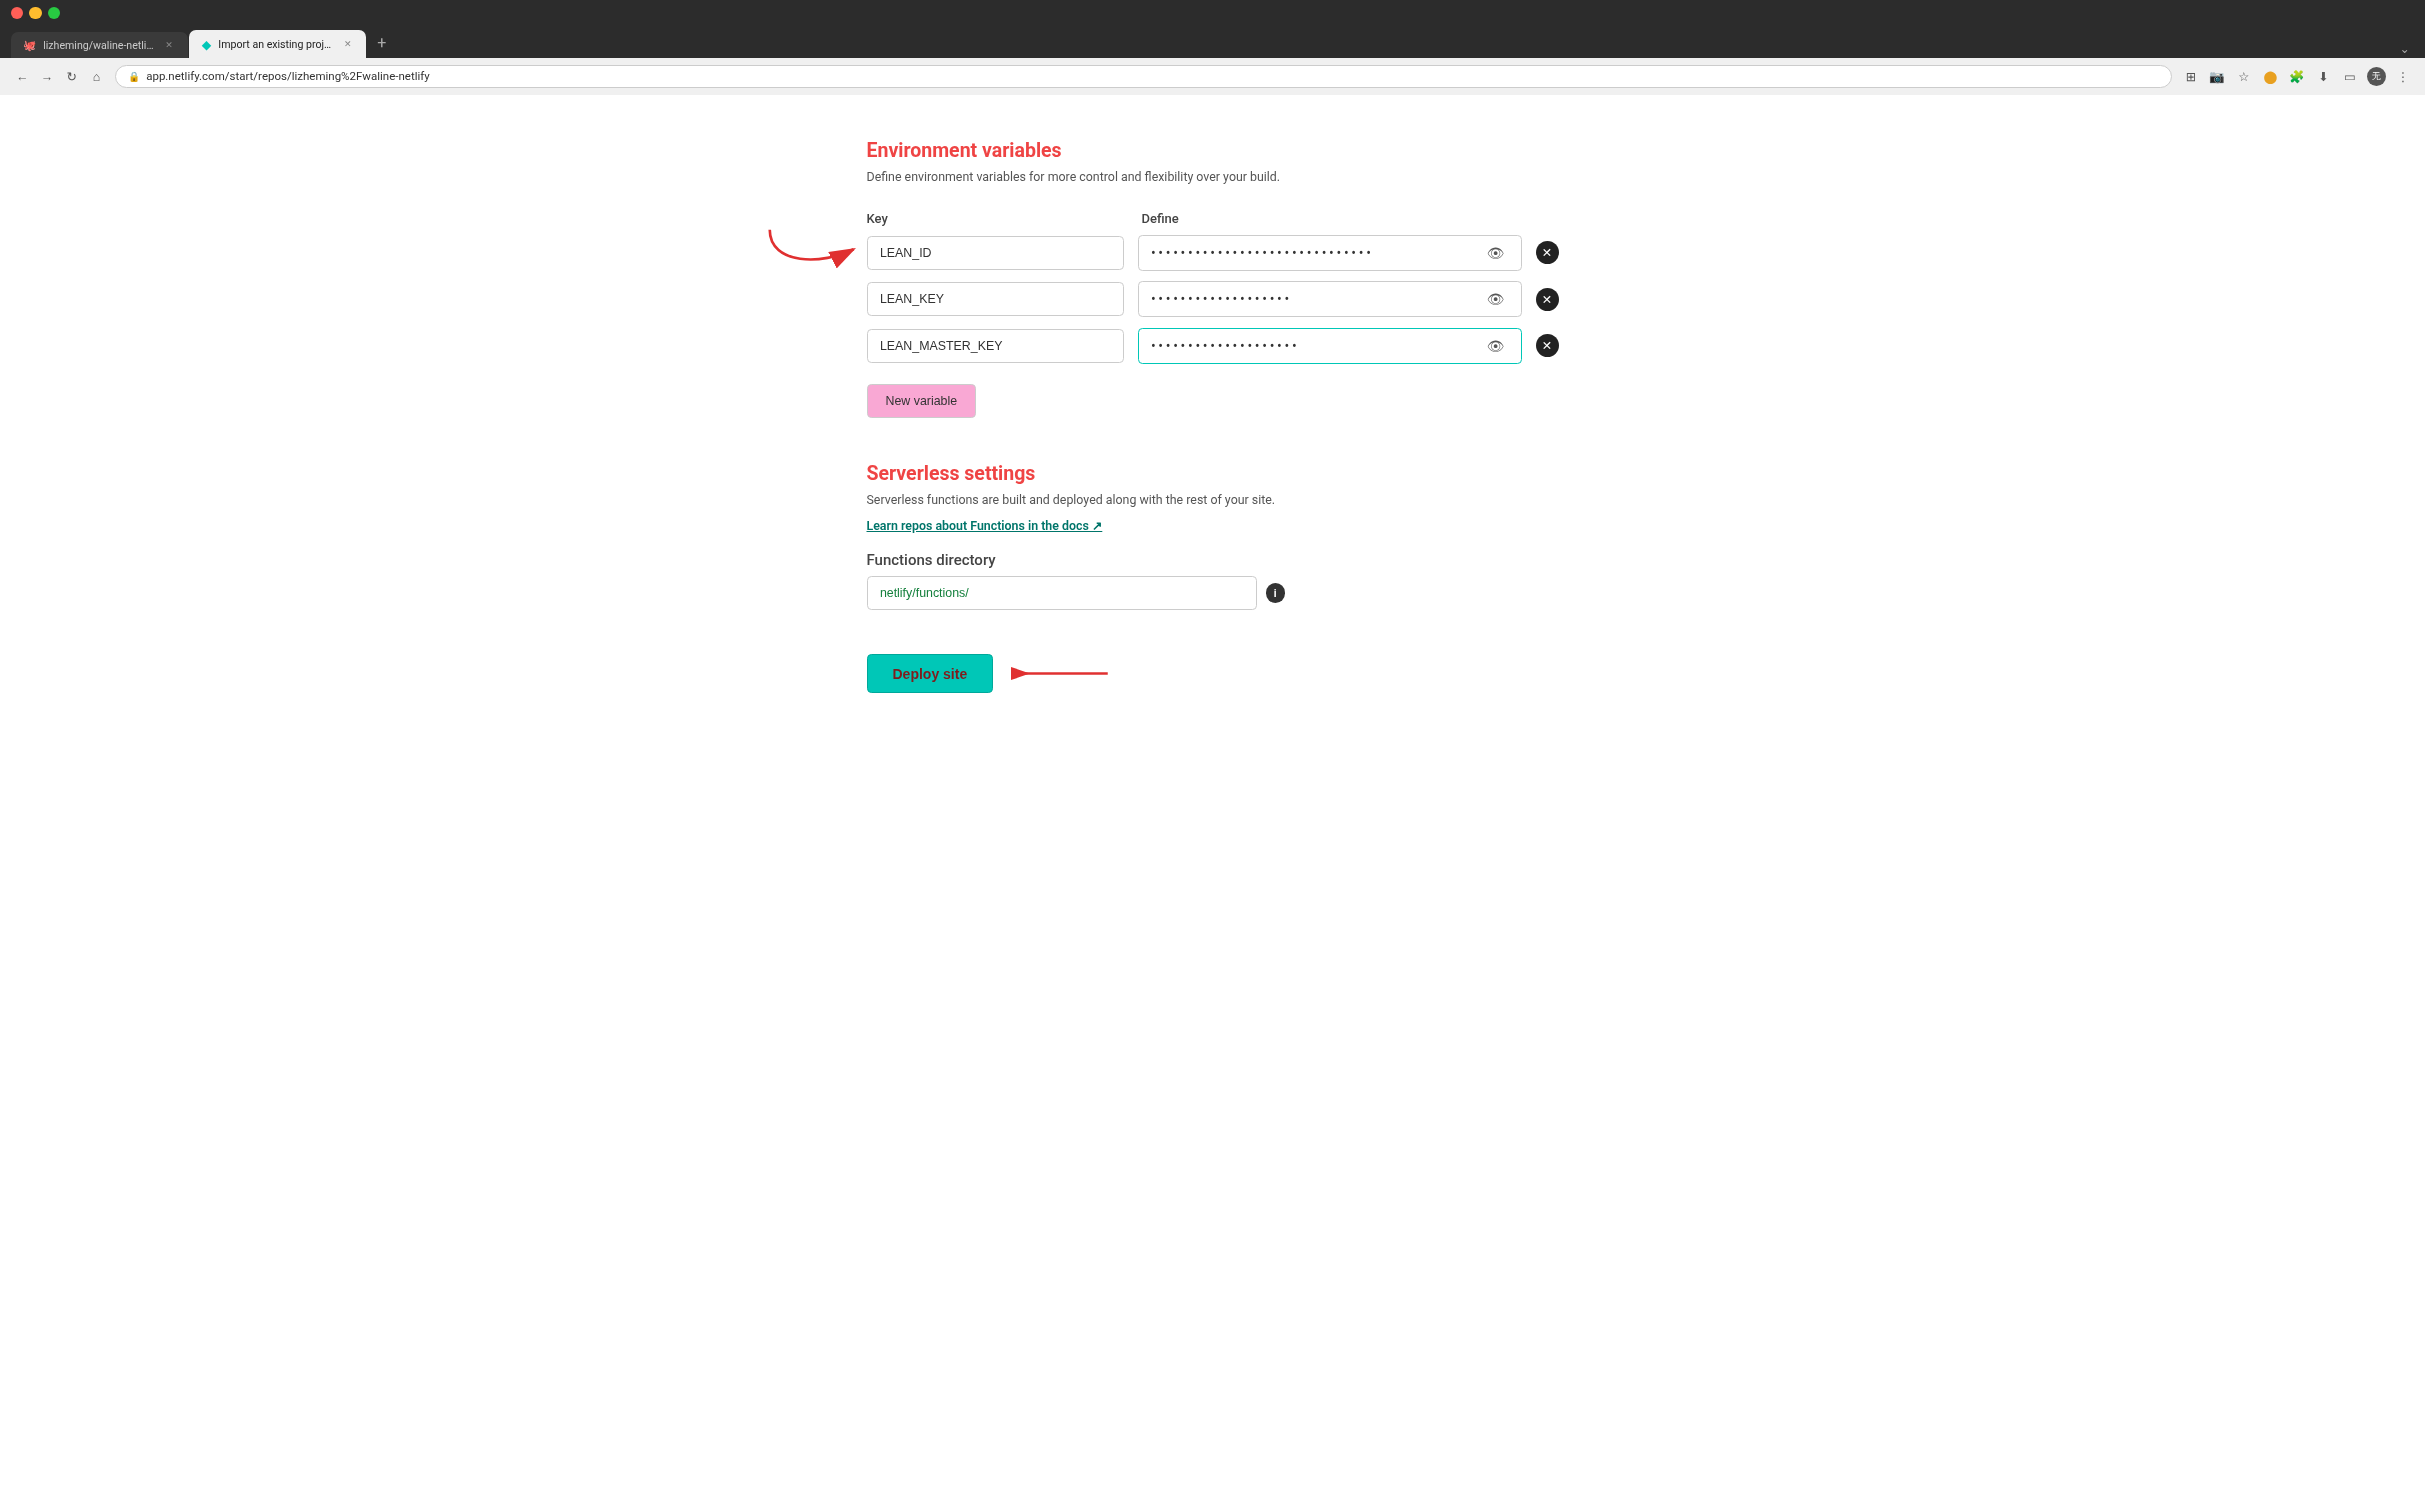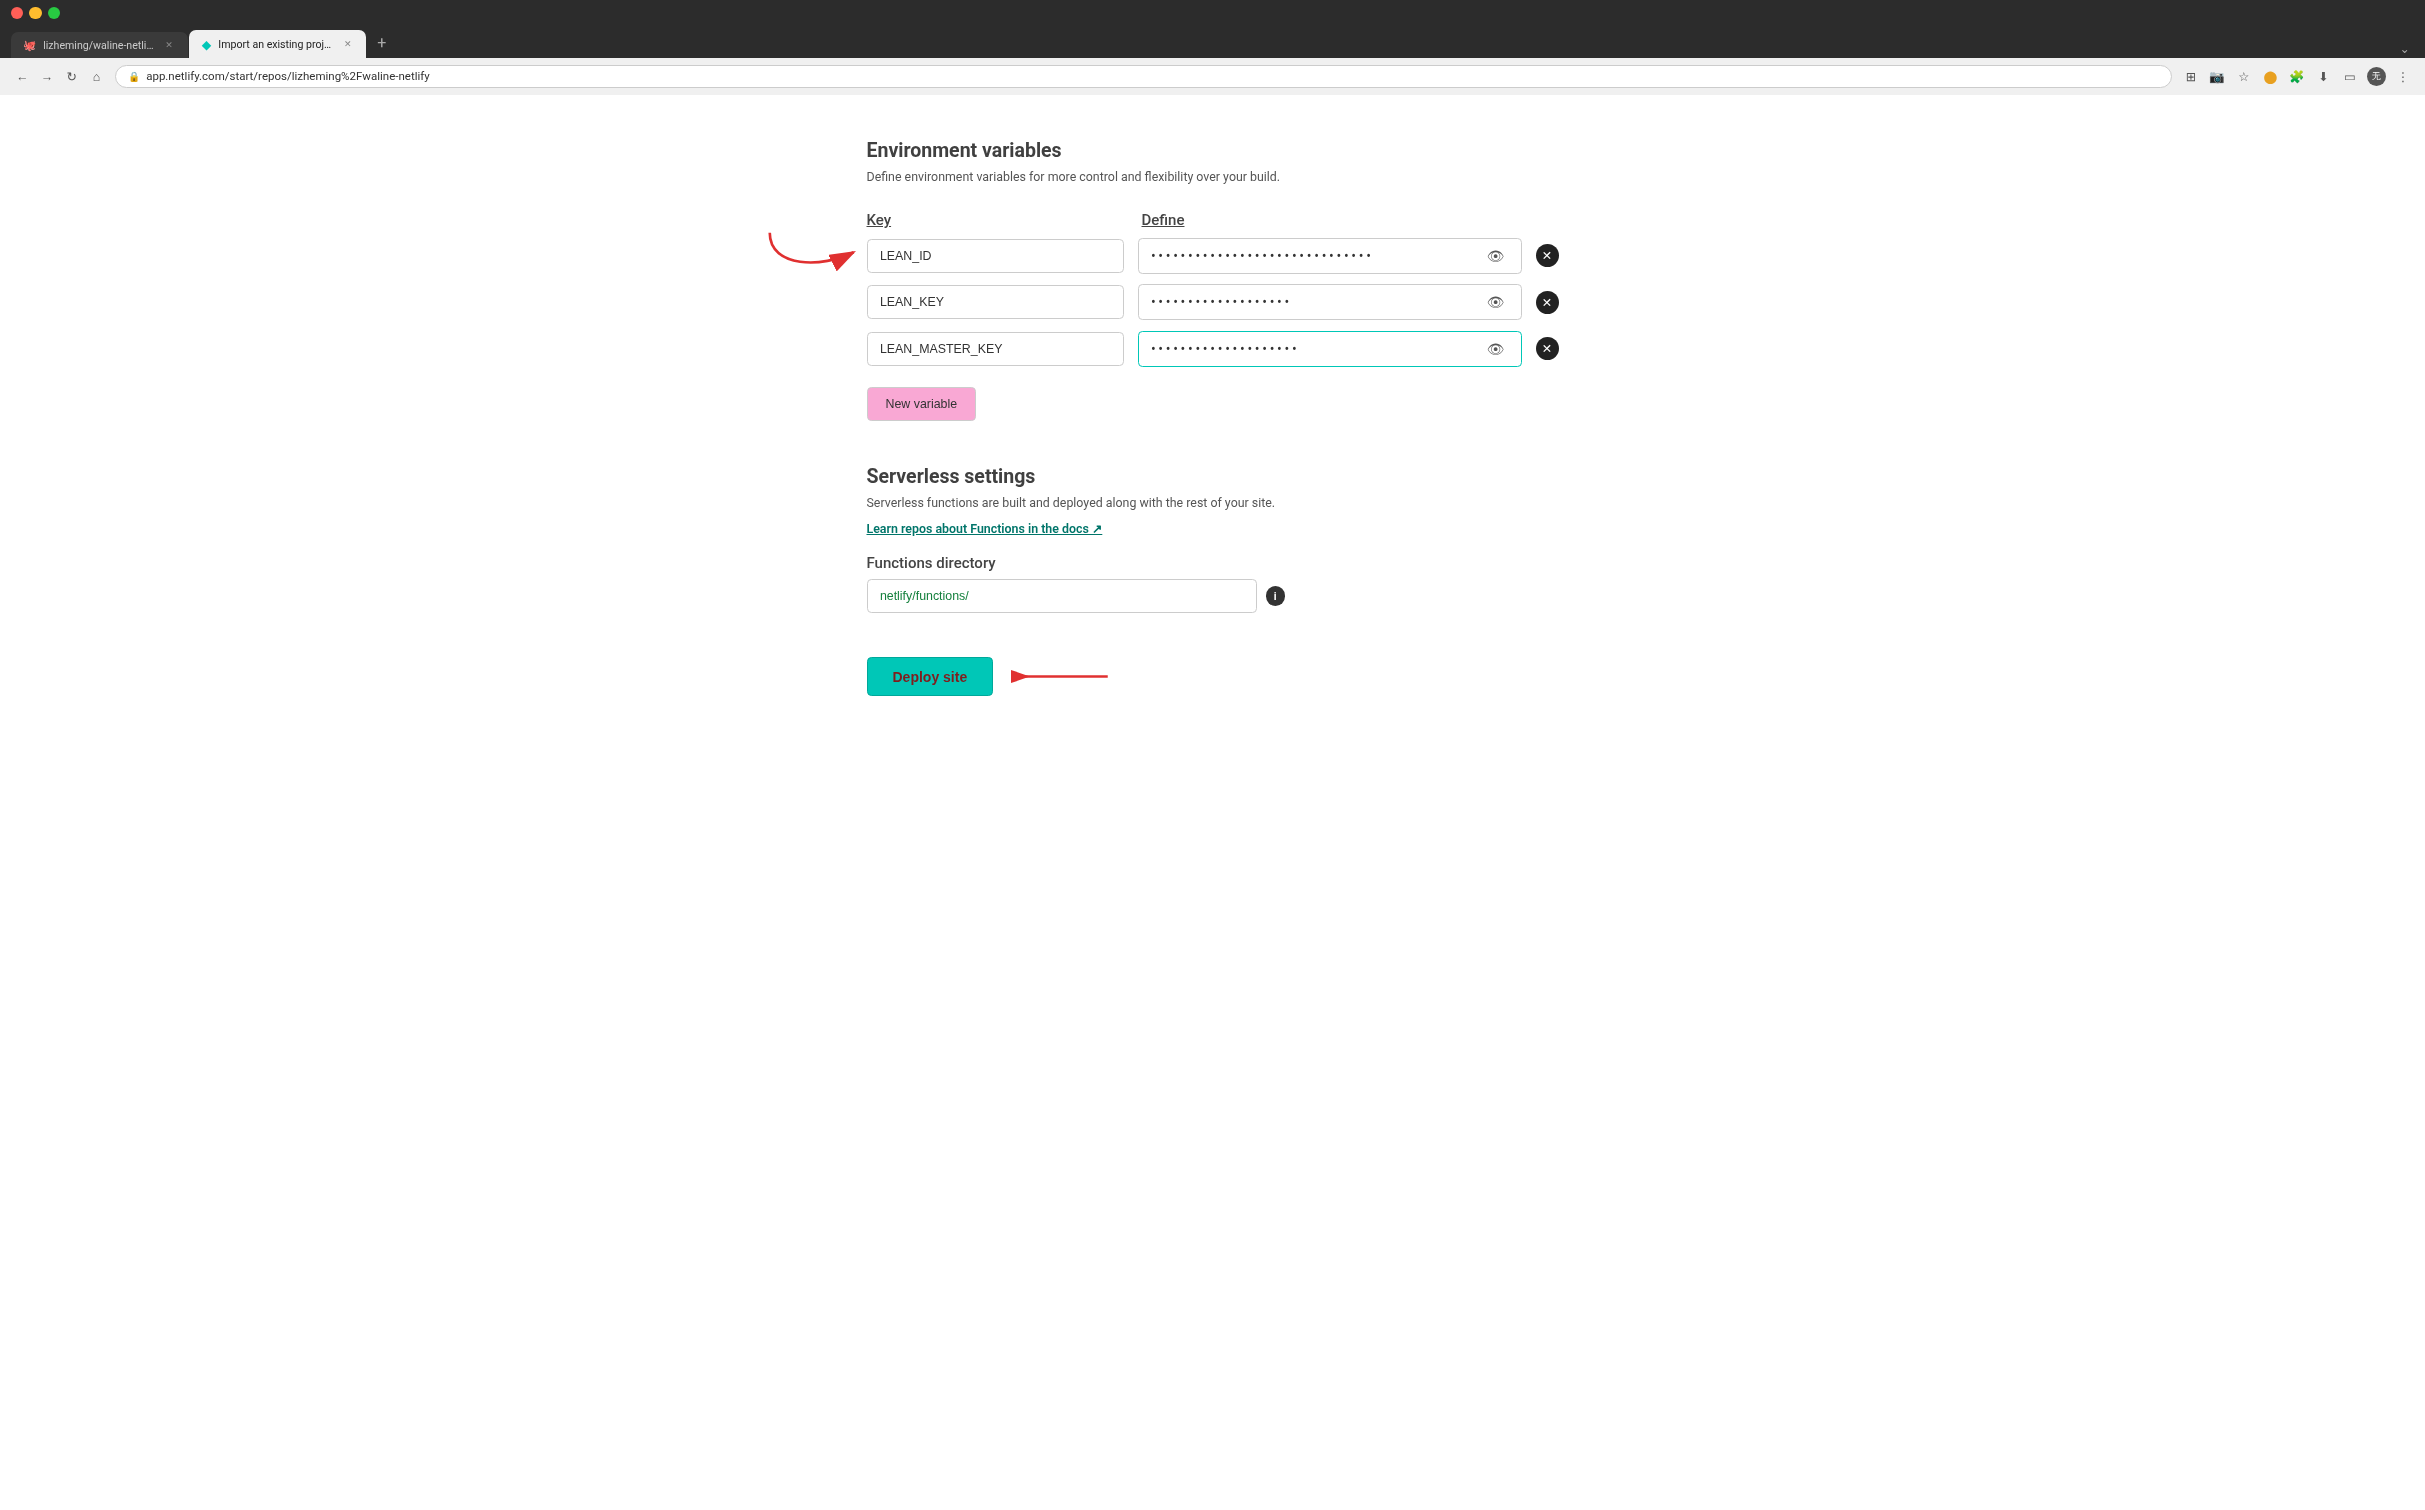--- a/index.html
+++ b/index.html
@@ -141,40 +141,39 @@
     .page-inner {
       max-width: 798px;
       margin: 0 auto;
       padding: 44px 53px 71px;
     }
 
     
     .section-title {
       font-size: 19.5px;
       font-weight: 700;
-      color: #404040;
+      color: #ef4444;
       margin-bottom: 7px;
     }
     .section-desc {
       font-size: 12.4px;
       color: #555;
       margin-bottom: 27px;
     }
 
     
     .env-header {
       display: flex;
       gap: 18px;
       margin-bottom: 9px;
     }
     .env-col-label {
-      font-size: 15px;
+      font-size: 13px;
       color: #444;
       font-weight: 500;
-      text-decoration: underline;
     }
     .env-col-key { width: 257px; }
     .env-col-val { flex: 1; }
 
     .env-row {
       display: flex;
       align-items: center;
       gap: 14px;
       margin-bottom: 10.6px;
     }

